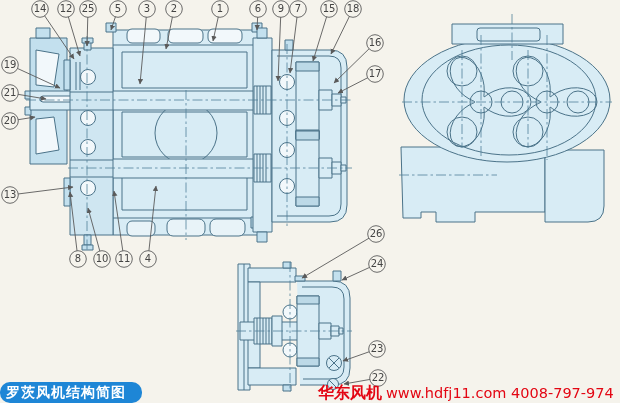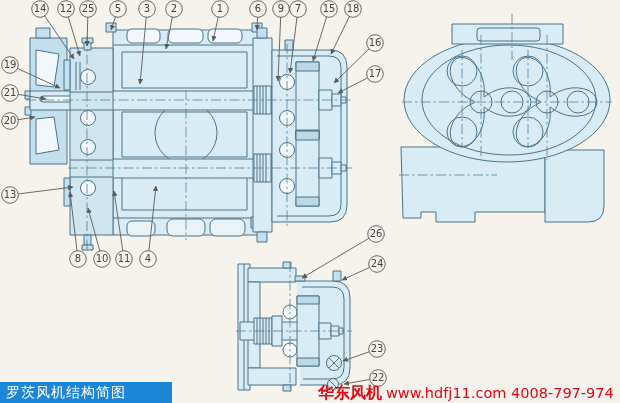--- a/index.html
+++ b/index.html
@@ -1,21 +1,21 @@
 <!DOCTYPE html>
 <html style="--paper: #f5f3ec; --banner: #1e86d6; --brandred: #e30613;"><head>
 <meta charset="utf-8">
 <style>
   html,body{margin:0;padding:0;}
   body{font-family:"DejaVu Sans","Liberation Sans",sans-serif;}
   #stage{position:relative;width:620px;height:403px;background:var(--paper,#f5f3ec);overflow:hidden;}
   #drawing{position:absolute;left:0;top:0;}
-  #banner{position:absolute;left:0;top:382px;height:21px;width:172px;background:var(--banner,#1e86d6);
-          color:#fff;font-weight:normal;font-size:14px;line-height:21px;padding-left:6px;box-sizing:border-box;
-          letter-spacing:1px;white-space:nowrap;}
+  #banner{position:absolute;left:0;top:382px;height:21px;width:142px;background:var(--banner,#1e86d6);
+          color:#fff;font-weight:bold;font-size:14px;line-height:21px;padding-left:6px;box-sizing:border-box;
+          letter-spacing:1px;white-space:nowrap;border-radius:10px;}
   #footer{position:absolute;left:318px;top:383px;height:20px;color:var(--brandred,#e30613);
           font-size:14.5px;line-height:20px;white-space:nowrap;}
   #footer .brand{font-weight:bold;font-size:16px;margin-right:4px;}
   .cl{stroke:#5a5a5a;stroke-width:0.9;fill:none;}
 </style>
 </head>
 <body>
 
 <div id="stage">
 

